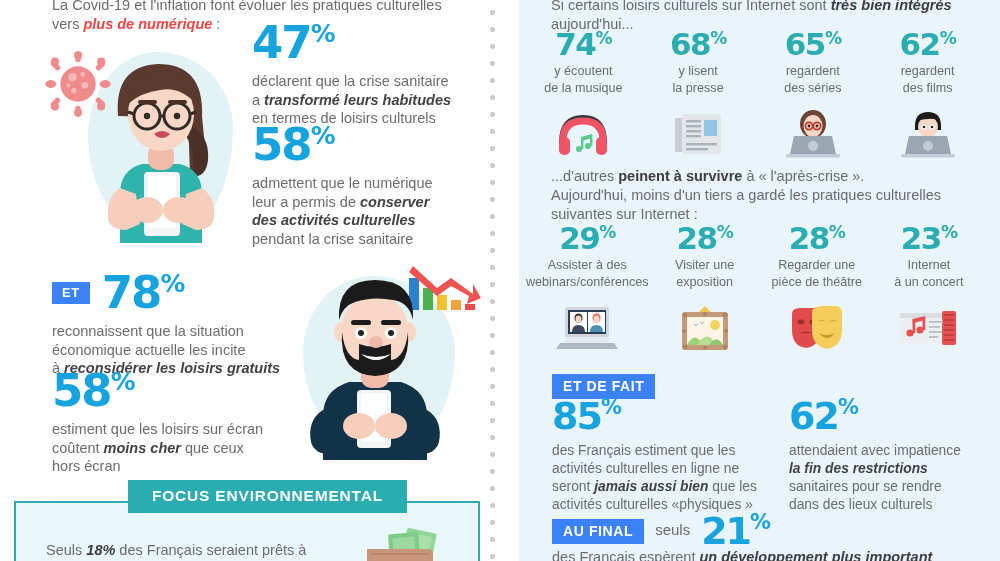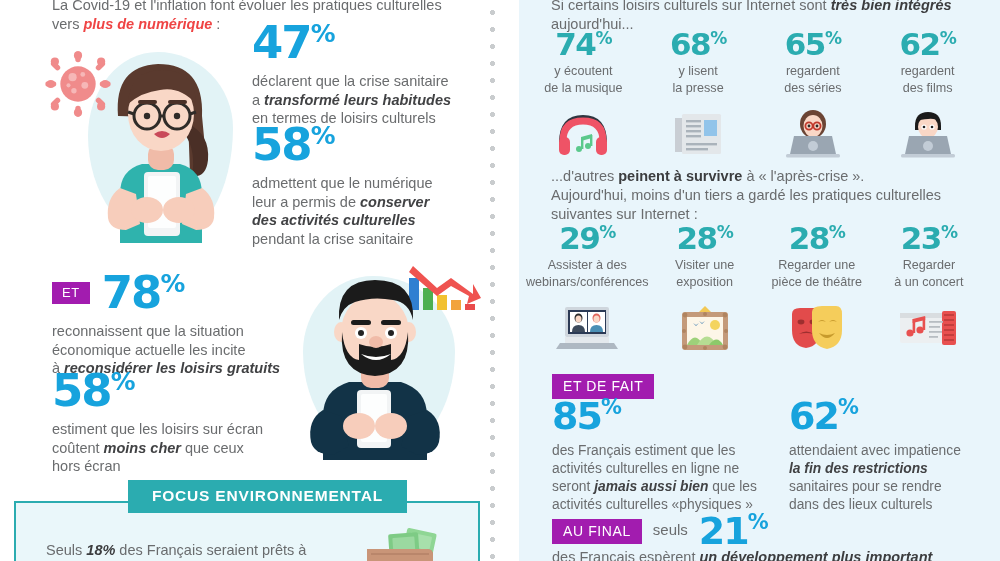--- a/index.html
+++ b/index.html
@@ -21,22 +21,22 @@
     line-height: 0.95;
     letter-spacing: -2px;
     font-family: "DejaVu Sans", sans-serif;
   }
   .stat-num .pct { font-size: 0.55em; letter-spacing: -1px; vertical-align: top; }
   .blue { color: #17a3dd; }
   .teal { color: #2bacb0; }
   .body-txt { font-size: 14.5px; line-height: 1.30; color: #6a6c6e; }
   .body-txt b { color: #414244; font-style: italic; font-weight: bold; }
   .badge {
-    display: inline-block; background: #a21caf; color: #fff;
-    font-weight: normal; letter-spacing: 0.6px;
+    display: inline-block; background: #3b82f6; color: #fff;
+    font-weight: bold; letter-spacing: 0.6px;
     padding: 4px 11px 5px; font-size: 14px;
   }
 
   
   .left { position: absolute; left: 0; top: 0; width: 492px; height: 561px; }
   .intro {
     position: absolute; left: 52px; top: -4px; width: 430px;
     font-size: 14.5px; line-height: 1.32; color: #6a6c6e;
   }
   .intro b { color: #ef4444; font-style: italic; font-weight: bold; }
@@ -492,21 +492,21 @@
             <g fill="#c79a2c">
                 <path d="M30 18 Q34 14 38 18 Q34 16 30 18 Z"></path>
                 <path d="M41 18 Q45 14 49 18 Q45 16 41 18 Z"></path>
               </g>
             <path d="M31 29 Q39 39 47 29 Q39 33 31 29 Z" fill="#c79a2c"></path>
           </svg>
         </div>
       </div>
       <div class="cell">
         <div class="stat-num teal"><span>23</span><span class="pct">%</span></div>
-        <div class="cap"><span>Regarder</span><br><span>à un concert</span></div>
+        <div class="cap"><span>Internet</span><br><span>à un concert</span></div>
         <div class="ico">
           <svg width="62" height="42" viewBox="0 0 62 42">
             <rect x="2" y="6" width="48" height="30" rx="2" fill="#eceff1"></rect>
             <rect x="2" y="6" width="48" height="5" fill="#d9dde0"></rect>
             <rect x="44" y="4" width="14" height="34" rx="2" fill="#e8504f"></rect>
             <g fill="#c43e3d">
                 <rect x="46" y="7" width="10" height="2"></rect>
                 <rect x="46" y="12" width="10" height="2"></rect>
                 <rect x="46" y="17" width="10" height="2"></rect>
                 <rect x="46" y="22" width="10" height="2"></rect>

